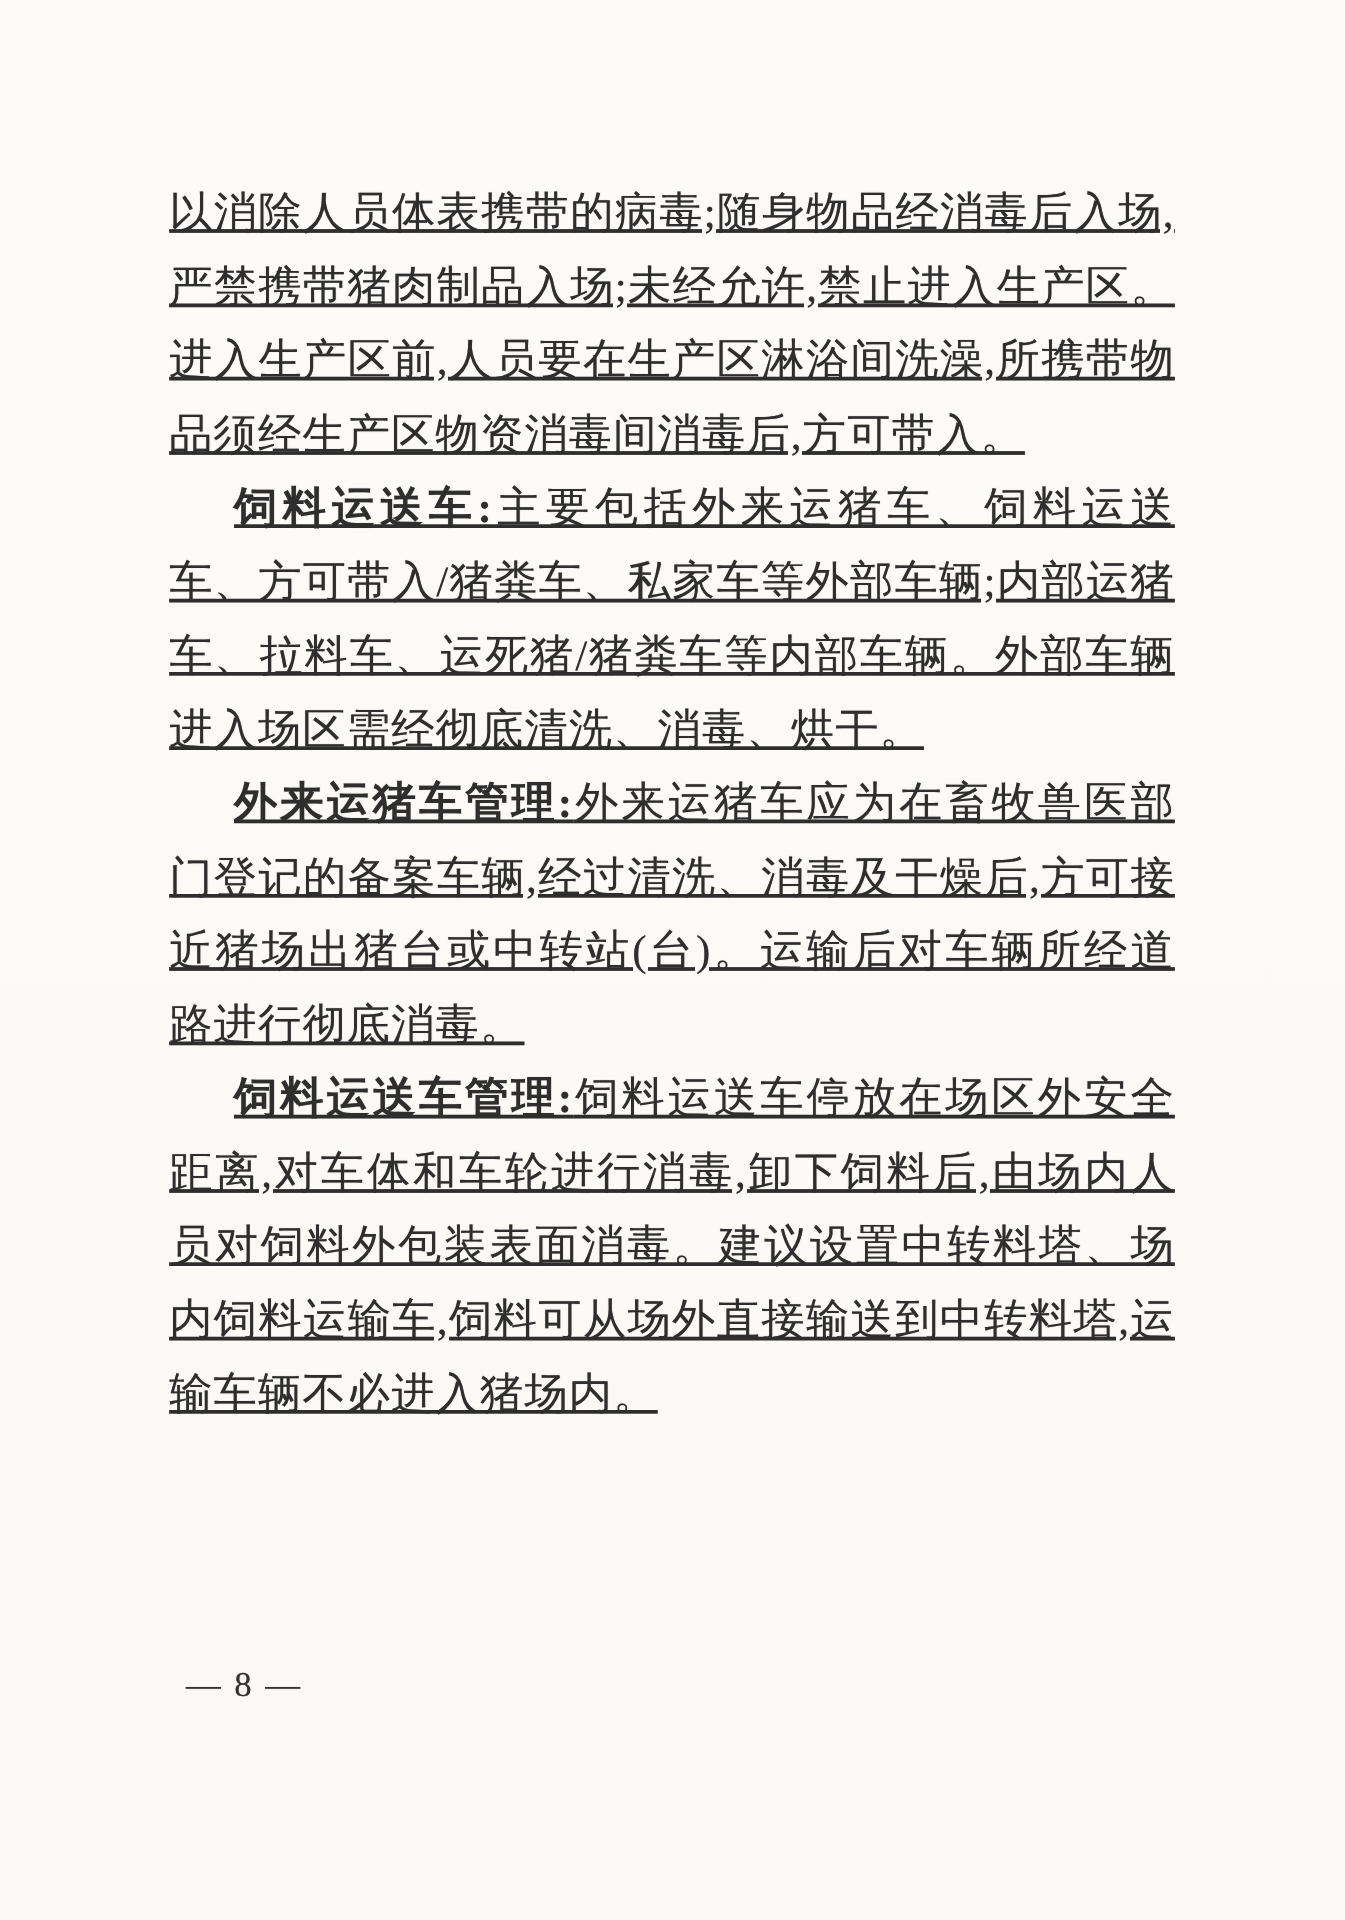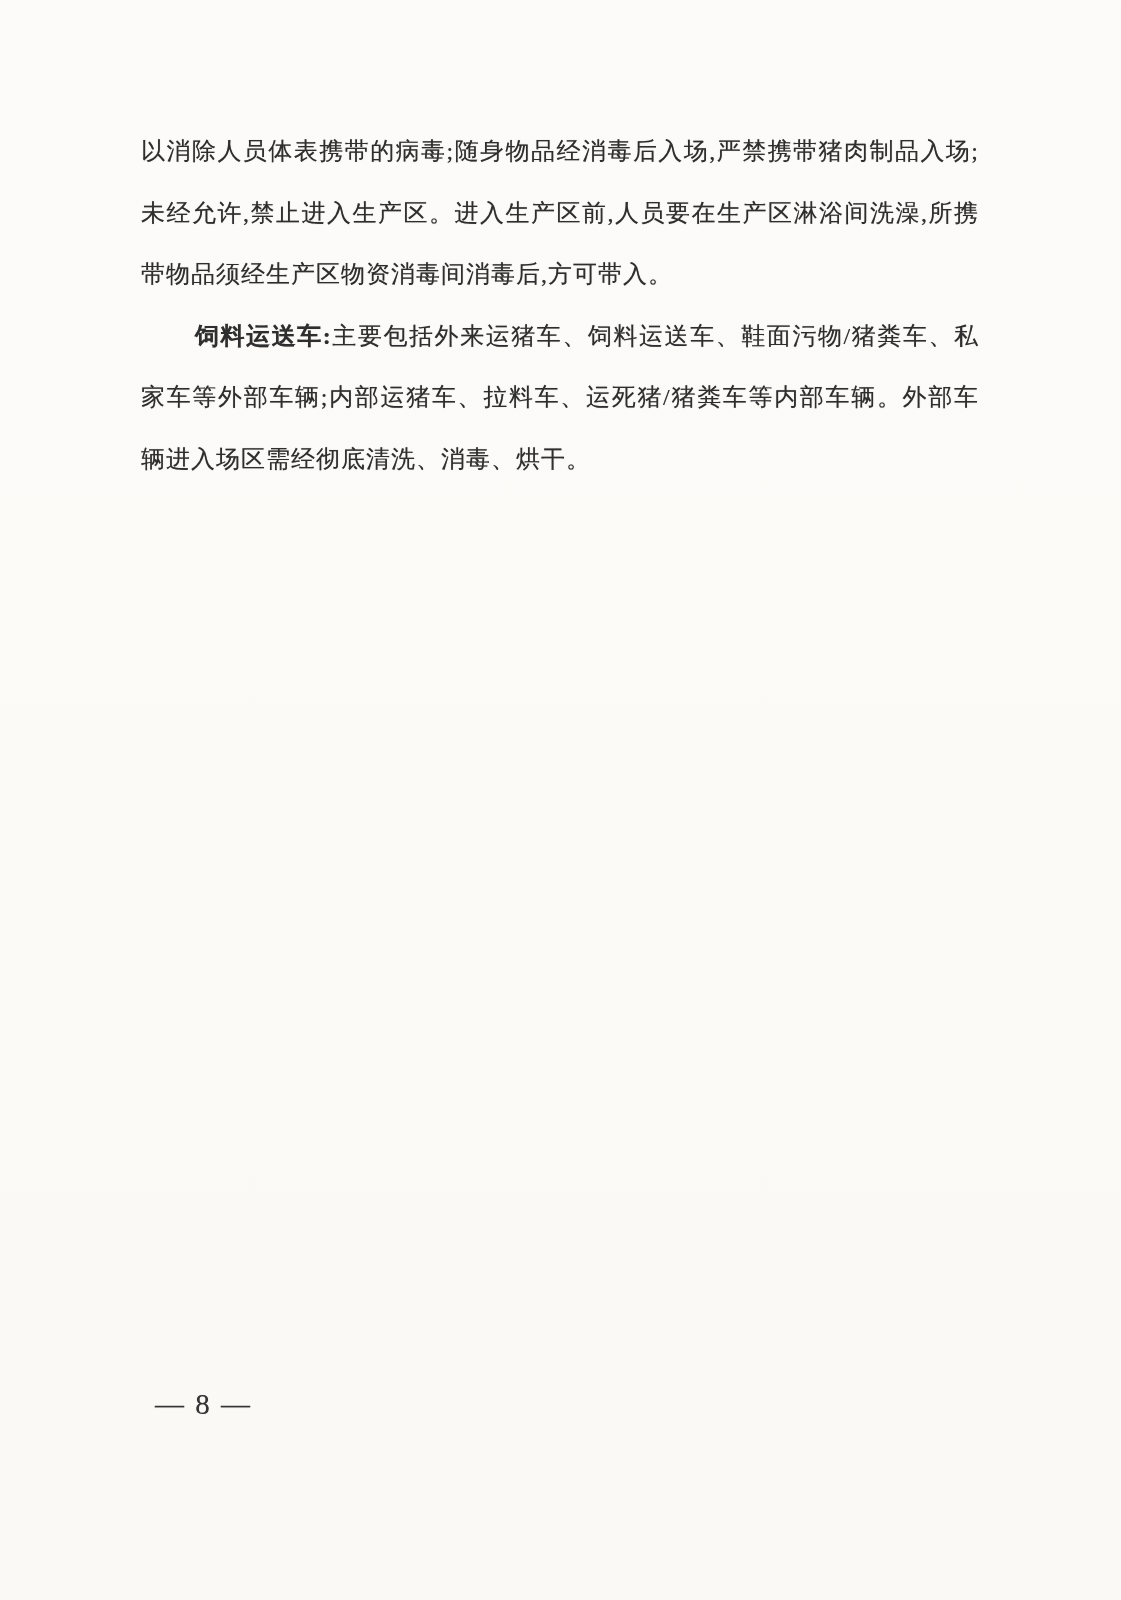--- a/index.html
+++ b/index.html
@@ -14,27 +14,28 @@
     margin: 0 auto;
     background: #fbfaf7;
     background-image: linear-gradient(180deg, #fcfbf9 0%, #fbfaf7 55%, #faf9f6 100%);
     font-family: "Liberation Serif", "DejaVu Serif", serif;
     color: #2e2e2e;
     overflow: hidden;
   }
   .content {
     position: absolute;
     left: 141px;
-    top: 121px;
+    top: 147px;
     width: 838px;
-    font-size: 24px;
+    font-size: 36px;
     line-height: 61.5px;
     letter-spacing: 1px;
     text-align: justify;
     text-justify: inter-ideograph;
+    text-decoration: underline;
   }
   .para {
     margin: 0;
     text-shadow: 0 0 0.7px rgba(45,45,45,0.55);
   }
   .para.indent {
     text-indent: 54px;
   }
   .para .lead {
     font-weight: bold;
@@ -56,21 +57,23 @@
 <body>
 
 <div class="page">
 
   <div class="content">
 
     <p class="para"><span class="lead"></span><span>以消除人员体表携带的病毒;随身物品经消毒后入场,严禁携带猪肉制品入场;未经允许,禁止进入生产区。进入生产区前,人员要在生产区淋浴间洗澡,所携带物品须经生产区物资消毒间消毒后,方可带入。</span></p>
 
 
 
-    <p class="para indent"><span class="lead">饲料运送车:</span><span>主要包括外来运猪车、饲料运送车、鞋面污物/猪粪车、私家车等外部车辆;内部运猪车、拉料车、运死猪/猪粪车等内部车辆。外部车辆进入场区需经彻底清洗、消毒、烘干。</span></p>
+    <p class="para indent"><span class="lead">饲料运送车:</span><span>主要包括外来运猪车、饲料运送车、方可带入/猪粪车、私家车等外部车辆;内部运猪车、拉料车、运死猪/猪粪车等内部车辆。外部车辆进入场区需经彻底清洗、消毒、烘干。</span></p>
 
+    <p class="para indent"><span class="lead">外来运猪车管理:</span><span>外来运猪车应为在畜牧兽医部门登记的备案车辆,经过清洗、消毒及干燥后,方可接近猪场出猪台或中转站(台)。运输后对车辆所经道路进行彻底消毒。</span></p>
 
+    <p class="para indent"><span class="lead">饲料运送车管理:</span><span>饲料运送车停放在场区外安全距离,对车体和车轮进行消毒,卸下饲料后,由场内人员对饲料外包装表面消毒。建议设置中转料塔、场内饲料运输车,饲料可从场外直接输送到中转料塔,运输车辆不必进入猪场内。</span></p>
 
   </div>
 
   <div class="footer">— 8 —</div>
 
 </div>
 
 </body></html>

